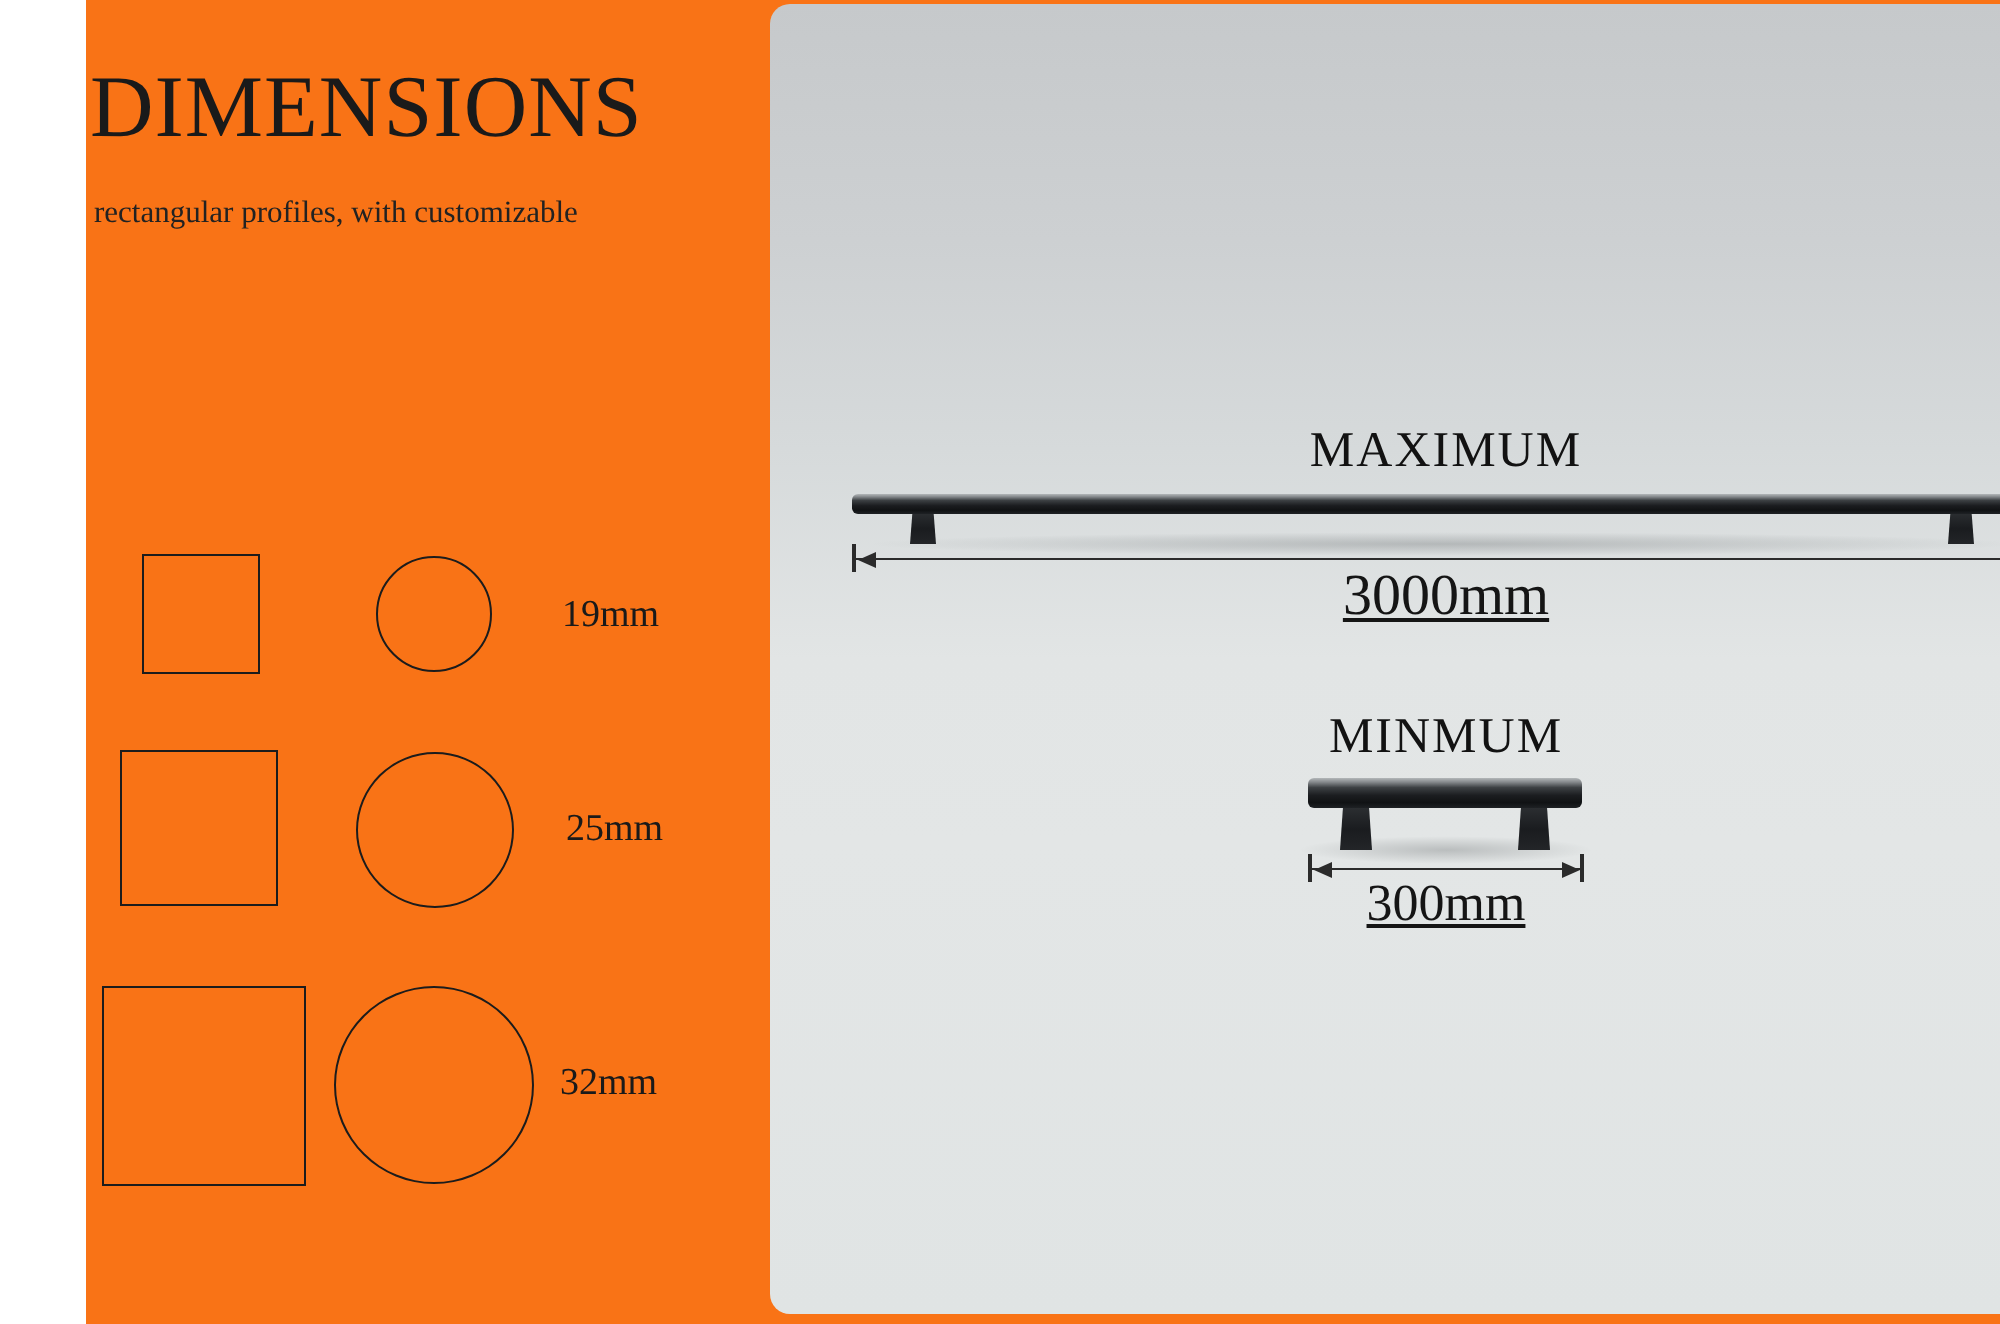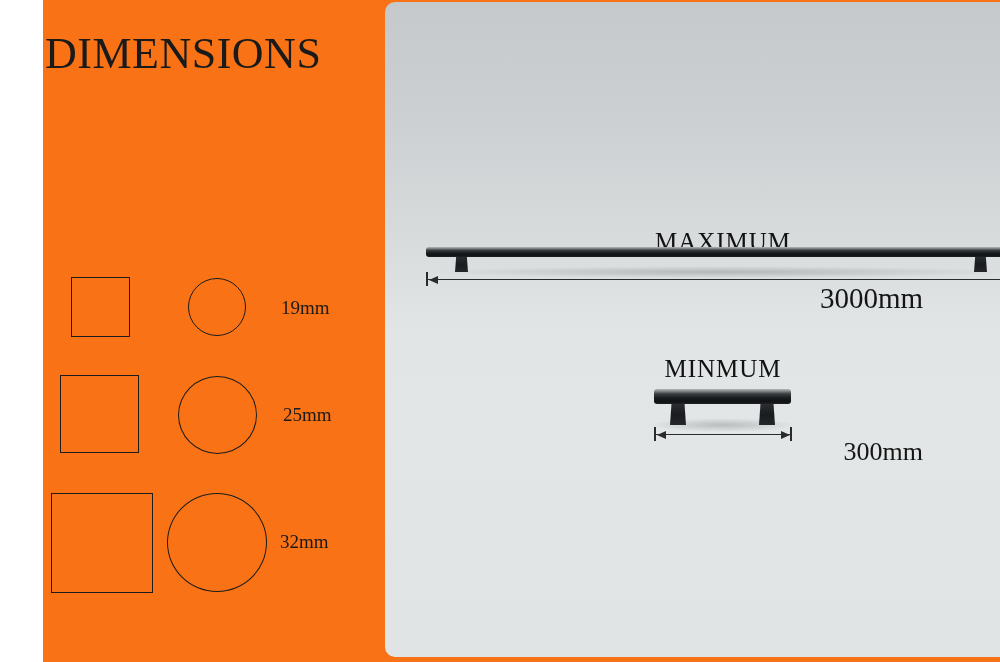--- a/index.html
+++ b/index.html
@@ -51,26 +51,26 @@
       #d6dadb 34%,
       #e2e5e5 50%,
       #e3e6e6 64%,
       var(--panel-bottom) 100%);
   }
 
   .photo-heading{
     position:absolute;left:480px;width:400px;text-align:center;
     color:#121212;letter-spacing:1px;white-space:nowrap;
   }
-  .heading-max{top:228px;font-size:25px;}
+  .heading-max{top:212px;font-size:25px;}
   .heading-min{top:355px;font-size:25px;text-align:center;}
 
   .length-label{
-    position:absolute;left:480px;width:400px;text-align:right;
-    color:#151515;white-space:nowrap;
+    position:absolute;left:480px;width:400px;text-align:center;
+    color:#151515;white-space:nowrap;text-decoration:underline;
   }
   .length-max{top:282px;font-size:29px;}
   .length-min{top:437px;font-size:26px;}
 
   
   .handle-bar{
     position:absolute;border-radius:3px;z-index:2;
     background:linear-gradient(180deg,#b3b7b9 0%,#84888b 14%,#3c4043 32%,#1b1d20 58%,#101214 82%,#1e2124 100%);
   }
   .bar-max{left:383px;top:247px;width:589px;height:10px;}
@@ -104,20 +104,21 @@
   .arrow-r{right:2.5px;border-left:9px solid var(--line);}
 </style>
 </head>
 <body>
 
 <div class="stage">
 
   <h1 class="page-title">DIMENSIONS</h1>
 
   <div class="description">
+    <div>rectangular profiles, with customizable</div>
   </div>
 
   <div class="profile-row">
     <div class="shape sq-19"></div>
     <div class="shape circle ci-19"></div>
     <div class="size-label lb-19">19mm</div>
   </div>
 
   <div class="profile-row">
     <div class="shape sq-25"></div>

